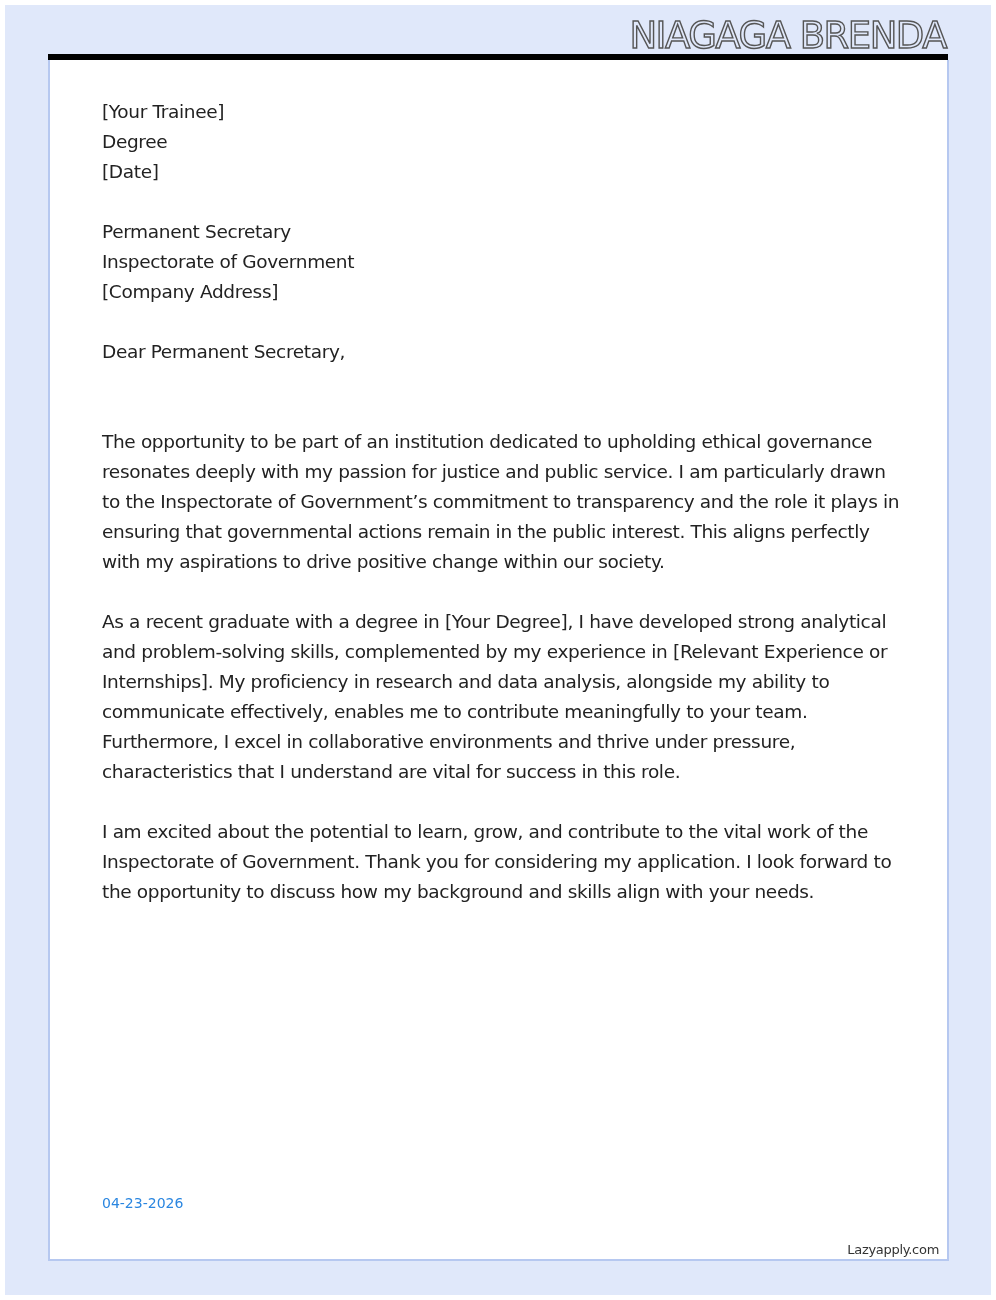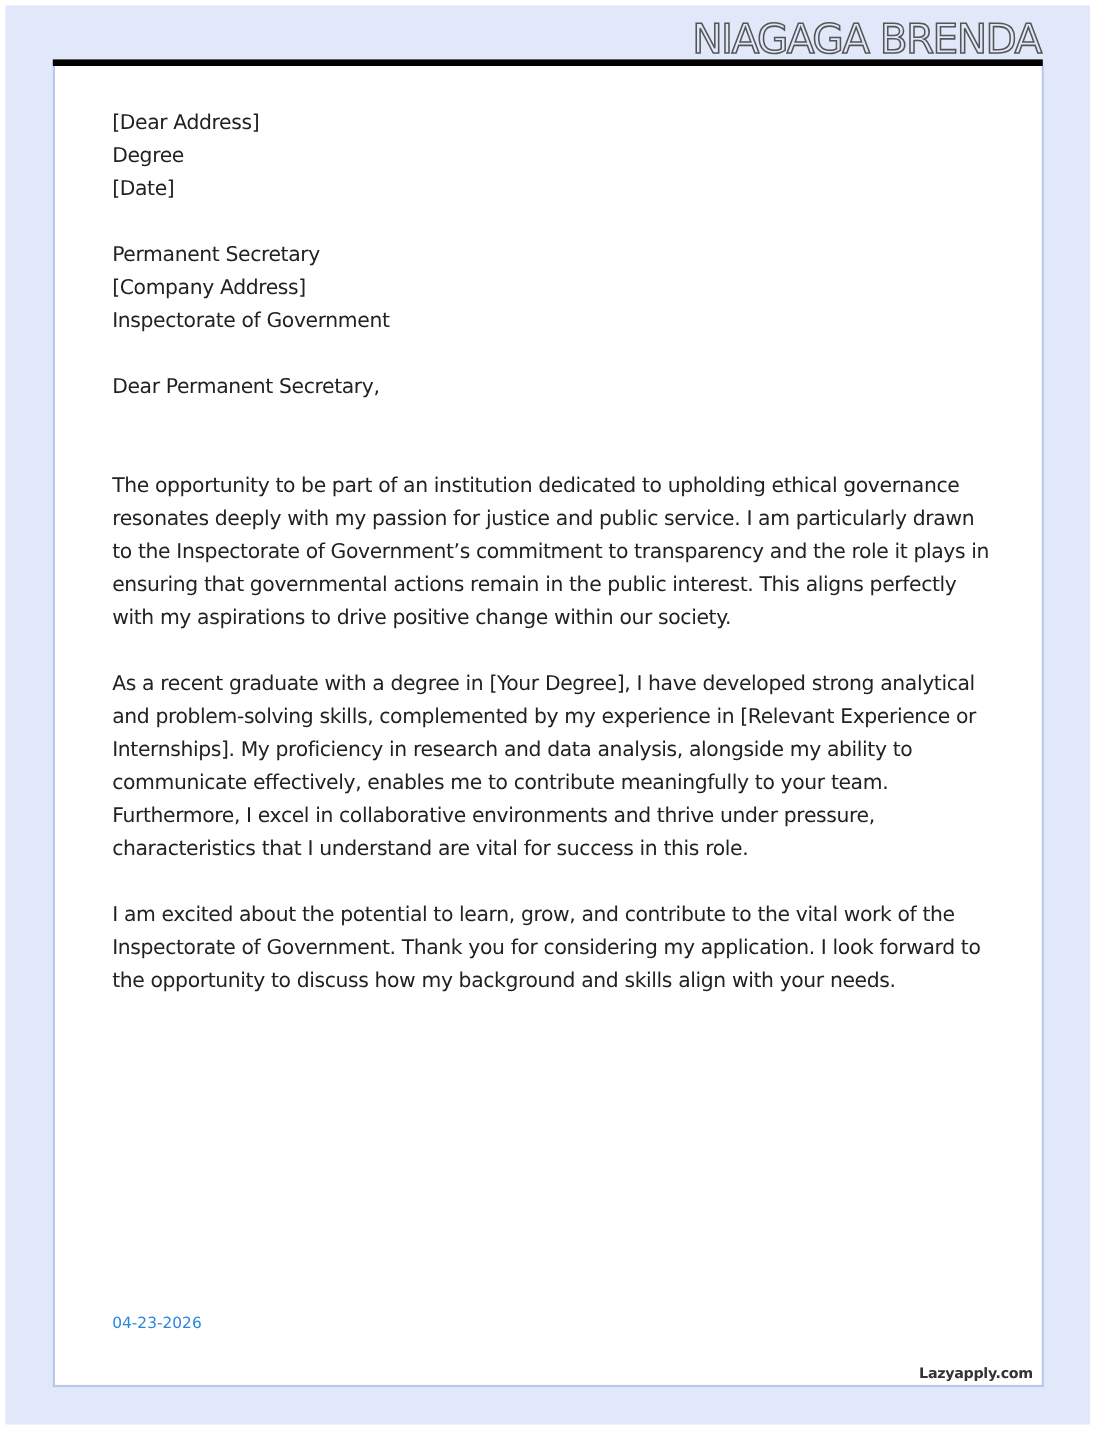--- a/index.html
+++ b/index.html
@@ -28,42 +28,42 @@
     position: absolute; left: 52px; top: 37px; width: 800px;
     font-size: 18.5px; line-height: 30px; color: #222222; letter-spacing: -0.35px;
   }
   .line { display: block; white-space: nowrap; }
   .gap { height: 30px; }
   .para { margin: 0; white-space: normal; }
   .date {
     position: absolute; left: 52px; top: 1128px; color: #2a86e0; font-size: 14px; line-height: 30px;
   }
   .footer {
-    position: absolute; right: 8px; bottom: 2px; font-size: 13px; color: #333333; letter-spacing: -0.3px; font-weight: bold;
+    position: absolute; right: 8px; bottom: 2px; font-size: 13px; color: #333333; letter-spacing: -0.3px;
   }
 </style>
 </head>
 <body>
 
 <div class="frame"></div>
 <div class="title">NIAGAGA BRENDA</div>
 <div class="topbar"></div>
 
 <div class="page">
   <div class="content">
     <div>
-      <span class="line">[Dear Address]</span>
+      <span class="line">[Your Trainee]</span>
       <span class="line">Degree</span>
       <span class="line">[Date]</span>
     </div>
     <div class="gap"></div>
     <div>
       <span class="line">Permanent Secretary</span>
+      <span class="line">Inspectorate of Government</span>
       <span class="line">[Company Address]</span>
-      <span class="line">Inspectorate of Government</span>
     </div>
     <div class="gap"></div>
     <span class="line">Dear Permanent Secretary,</span>
     <div class="gap"></div>
     <div class="gap"></div>
     <p class="para">The opportunity to be part of an institution dedicated to upholding ethical governance resonates deeply with my passion for justice and public service. I am particularly drawn to the Inspectorate of Government’s commitment to transparency and the role it plays in ensuring that governmental actions remain in the public interest. This aligns perfectly with my aspirations to drive positive change within our society.</p>
     <div class="gap"></div>
     <p class="para">As a recent graduate with a degree in [Your Degree], I have developed strong analytical and problem-solving skills, complemented by my experience in [Relevant Experience or Internships]. My proficiency in research and data analysis, alongside my ability to communicate effectively, enables me to contribute meaningfully to your team. Furthermore, I excel in collaborative environments and thrive under pressure, characteristics that I understand are vital for success in this role.</p>
     <div class="gap"></div>
     <p class="para">I am excited about the potential to learn, grow, and contribute to the vital work of the Inspectorate of Government. Thank you for considering my application. I look forward to the opportunity to discuss how my background and skills align with your needs.</p>

